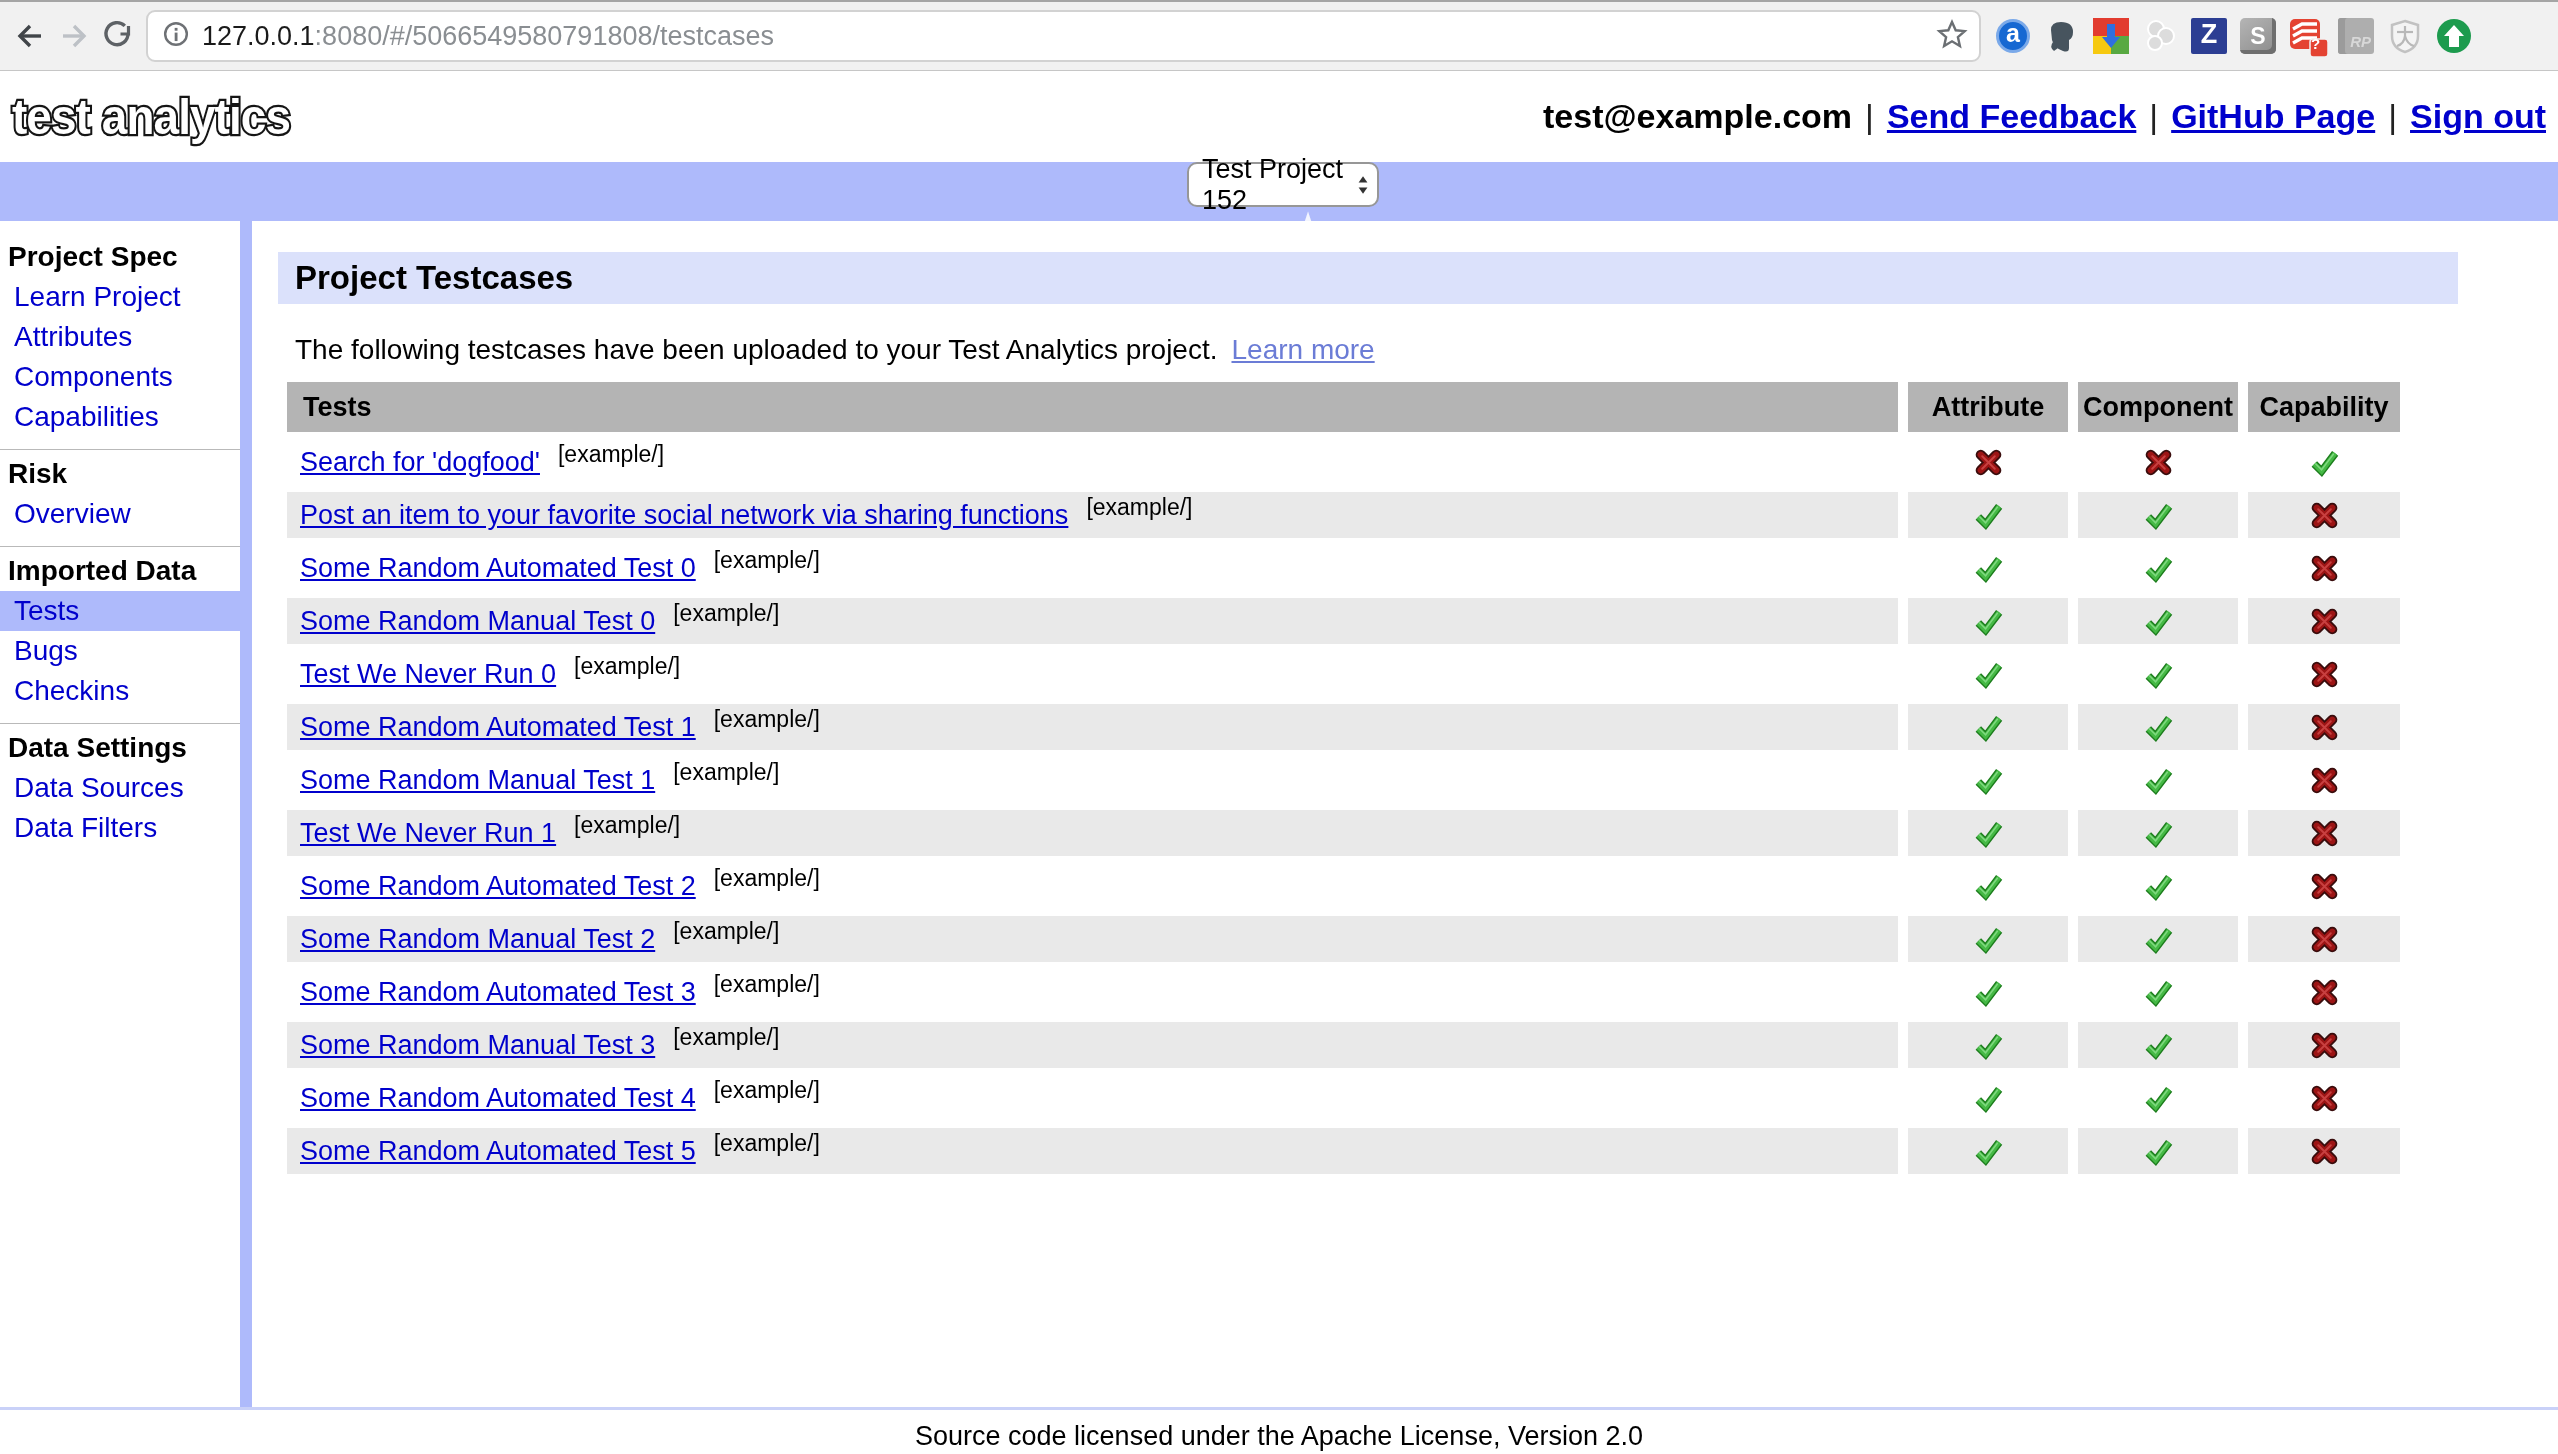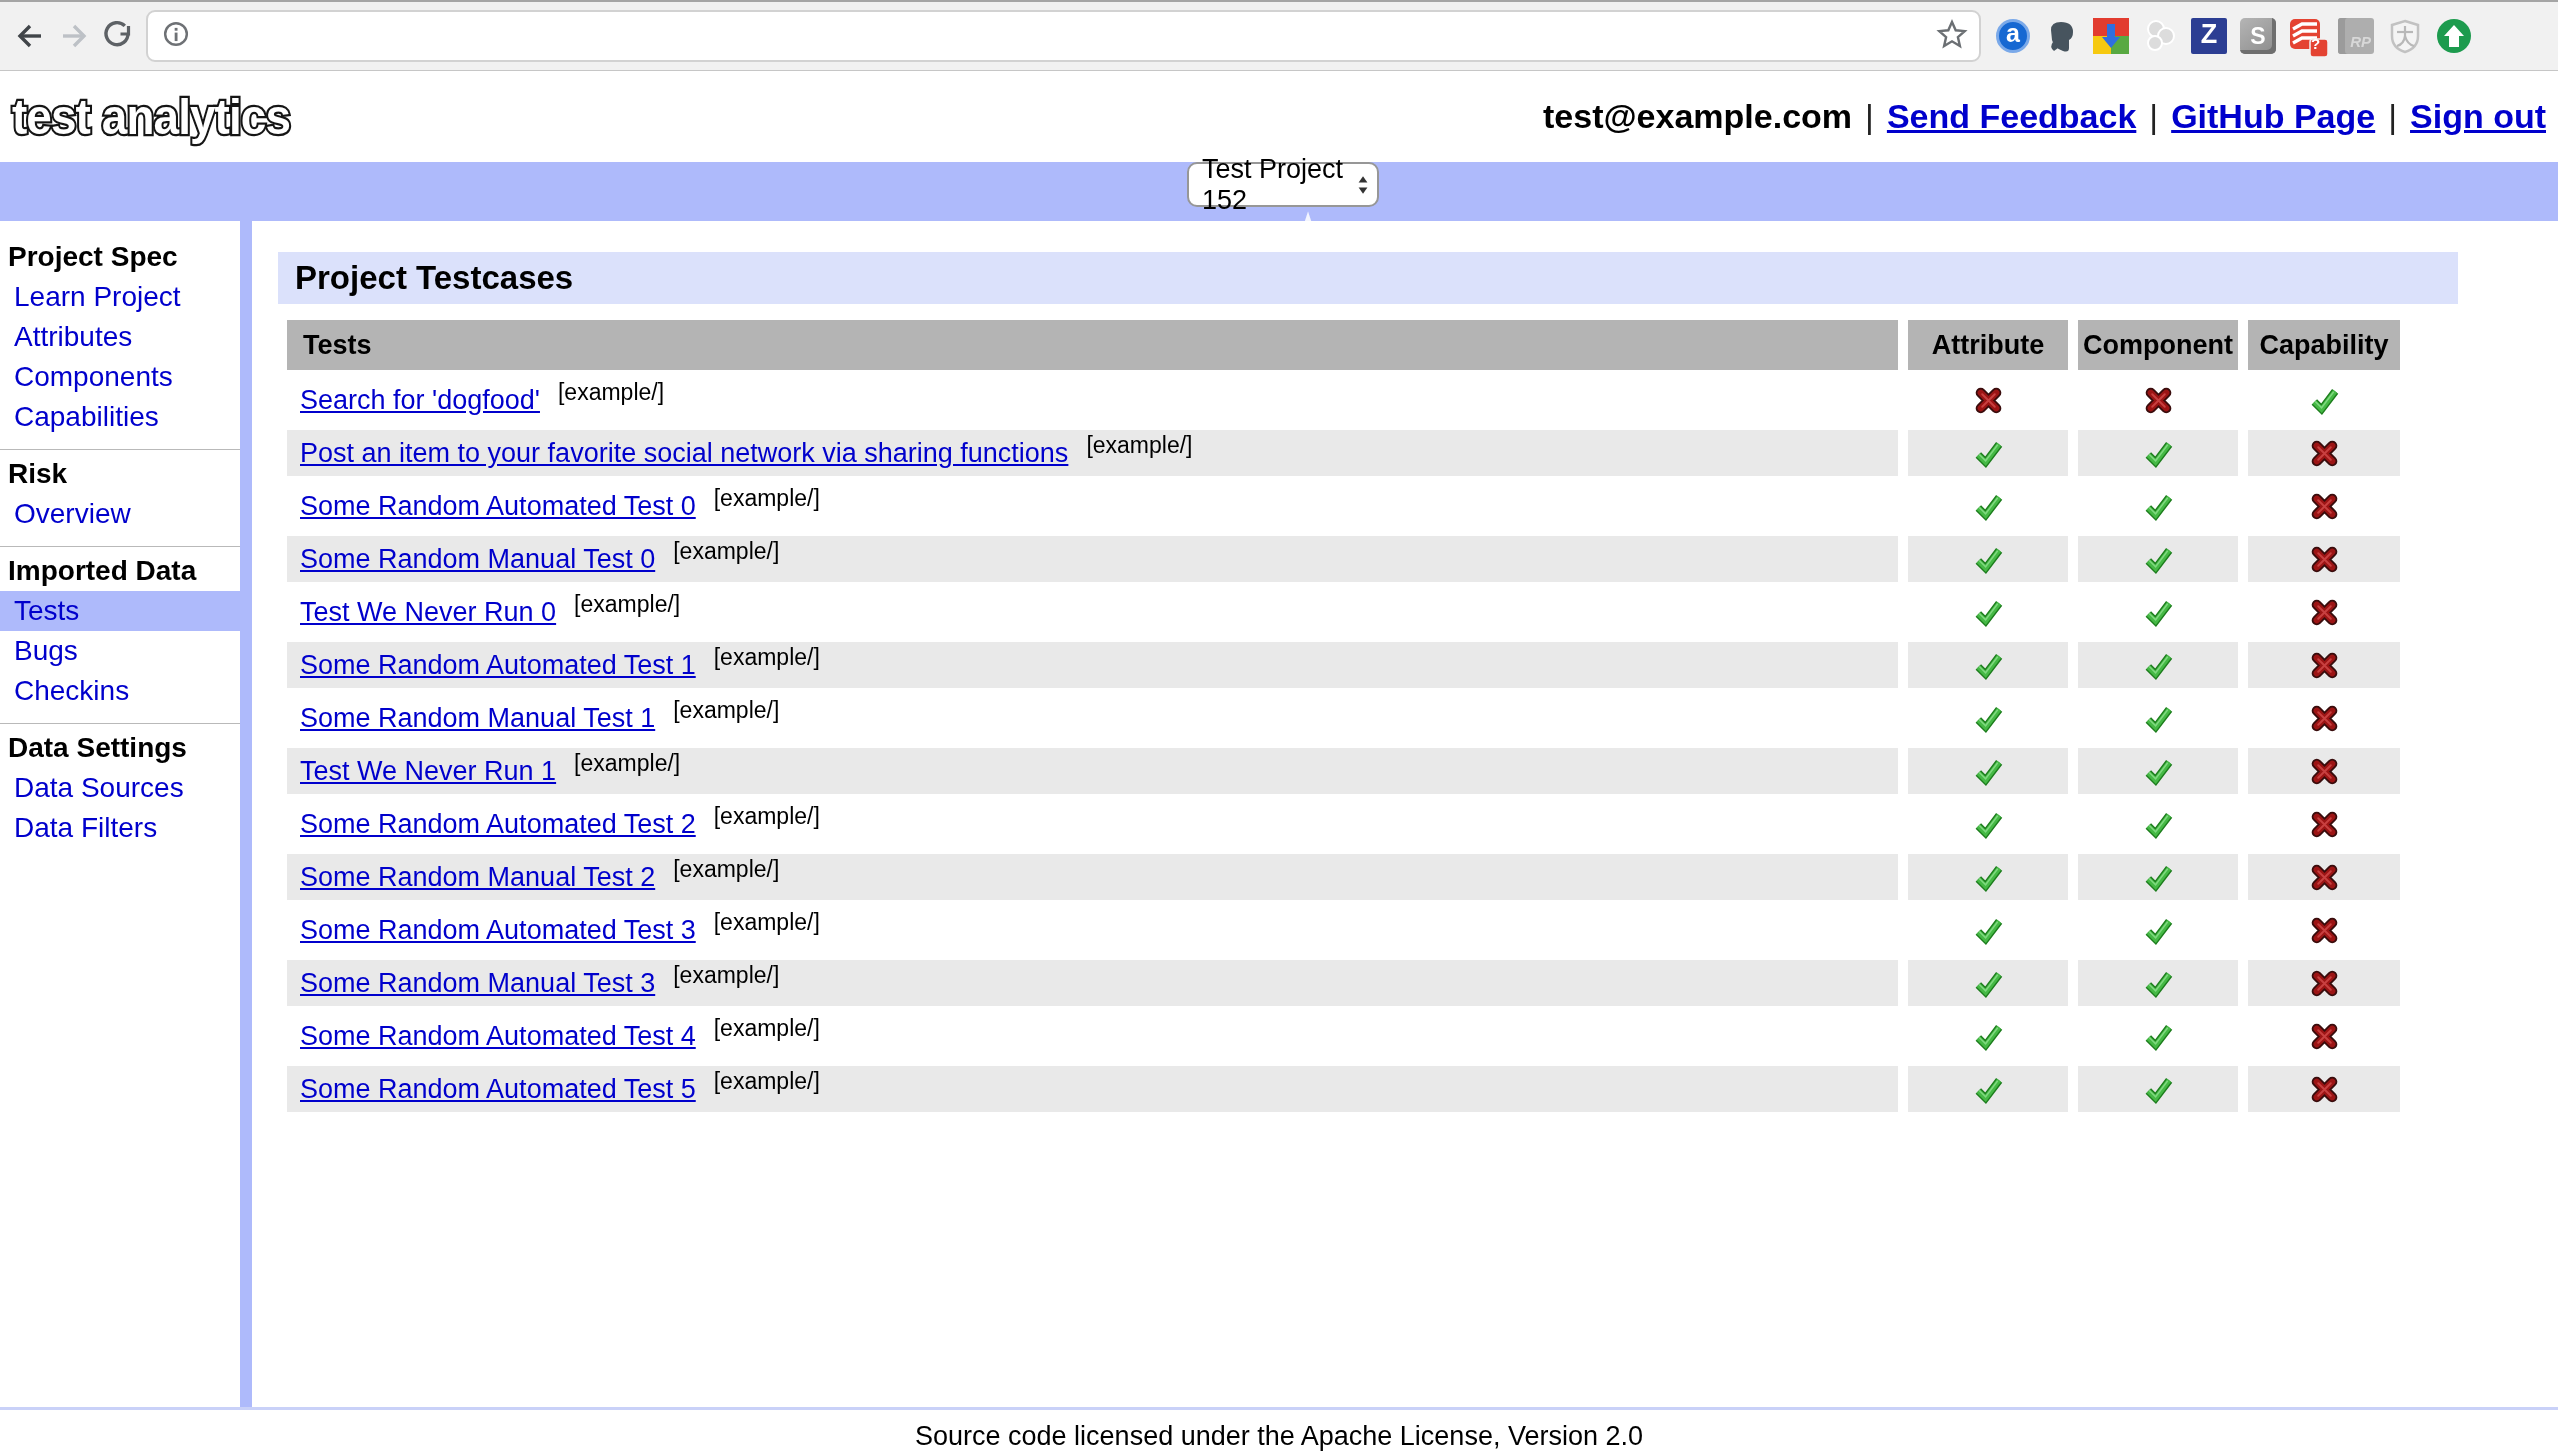--- a/index.html
+++ b/index.html
@@ -112,20 +112,21 @@
     </div>
   </div>
   <div class="url-bar">
     <span>
       <svg width="32" height="32" viewBox="0 0 34 34">
           <circle cx="17" cy="17" r="11.5" fill="none" stroke="#6e7175" stroke-width="2.6"></circle>
           <rect x="15.6" y="10.5" width="3" height="3" fill="#6e7175"></rect>
           <rect x="15.6" y="15.5" width="3" height="9" fill="#6e7175"></rect>
         </svg>
     </span>
+    <span class="url-text"><span class="url-host">127.0.0.1</span><span class="url-rest">:8080/#/5066549580791808/testcases</span></span>
     <span class="url-spacer"></span>
     <span>
       <svg width="34" height="34" viewBox="0 0 34 34">
           <path d="M17 5 l3.7 8.3 9 .8 -6.8 6 2 8.9 -7.9 -4.7 -7.9 4.7 2 -8.9 -6.8 -6 9 -.8 Z" fill="none" stroke="#6b6f73" stroke-width="2.4"></path>
         </svg>
     </span>
   </div>
   <div class="extensions">
       <div class="ext ext-amazon">
         <svg width="36" height="36" viewBox="0 0 36 36">
@@ -241,20 +242,23 @@
       <div class="side-item selected">Tests</div>
       <div class="side-item">Bugs</div>
       <div class="side-item">Checkins</div>
       <div class="side-divider"></div>
       <div class="side-header">Data Settings</div>
       <div class="side-item">Data Sources</div>
       <div class="side-item">Data Filters</div>
     </div>
   <div class="main">
     <div class="section-heading">Project Testcases</div>
+    <div class="intro">
+      <span>The following testcases have been uploaded to your Test Analytics project.</span><a>Learn more</a>
+    </div>
     <table class="testcases">
       <colgroup>
           <col class="c-tests">
           <col class="c-mark">
           <col class="c-mark">
           <col class="c-cap">
         </colgroup>
       <thead>
         <tr>
           <th class="tests-h">Tests</th>

